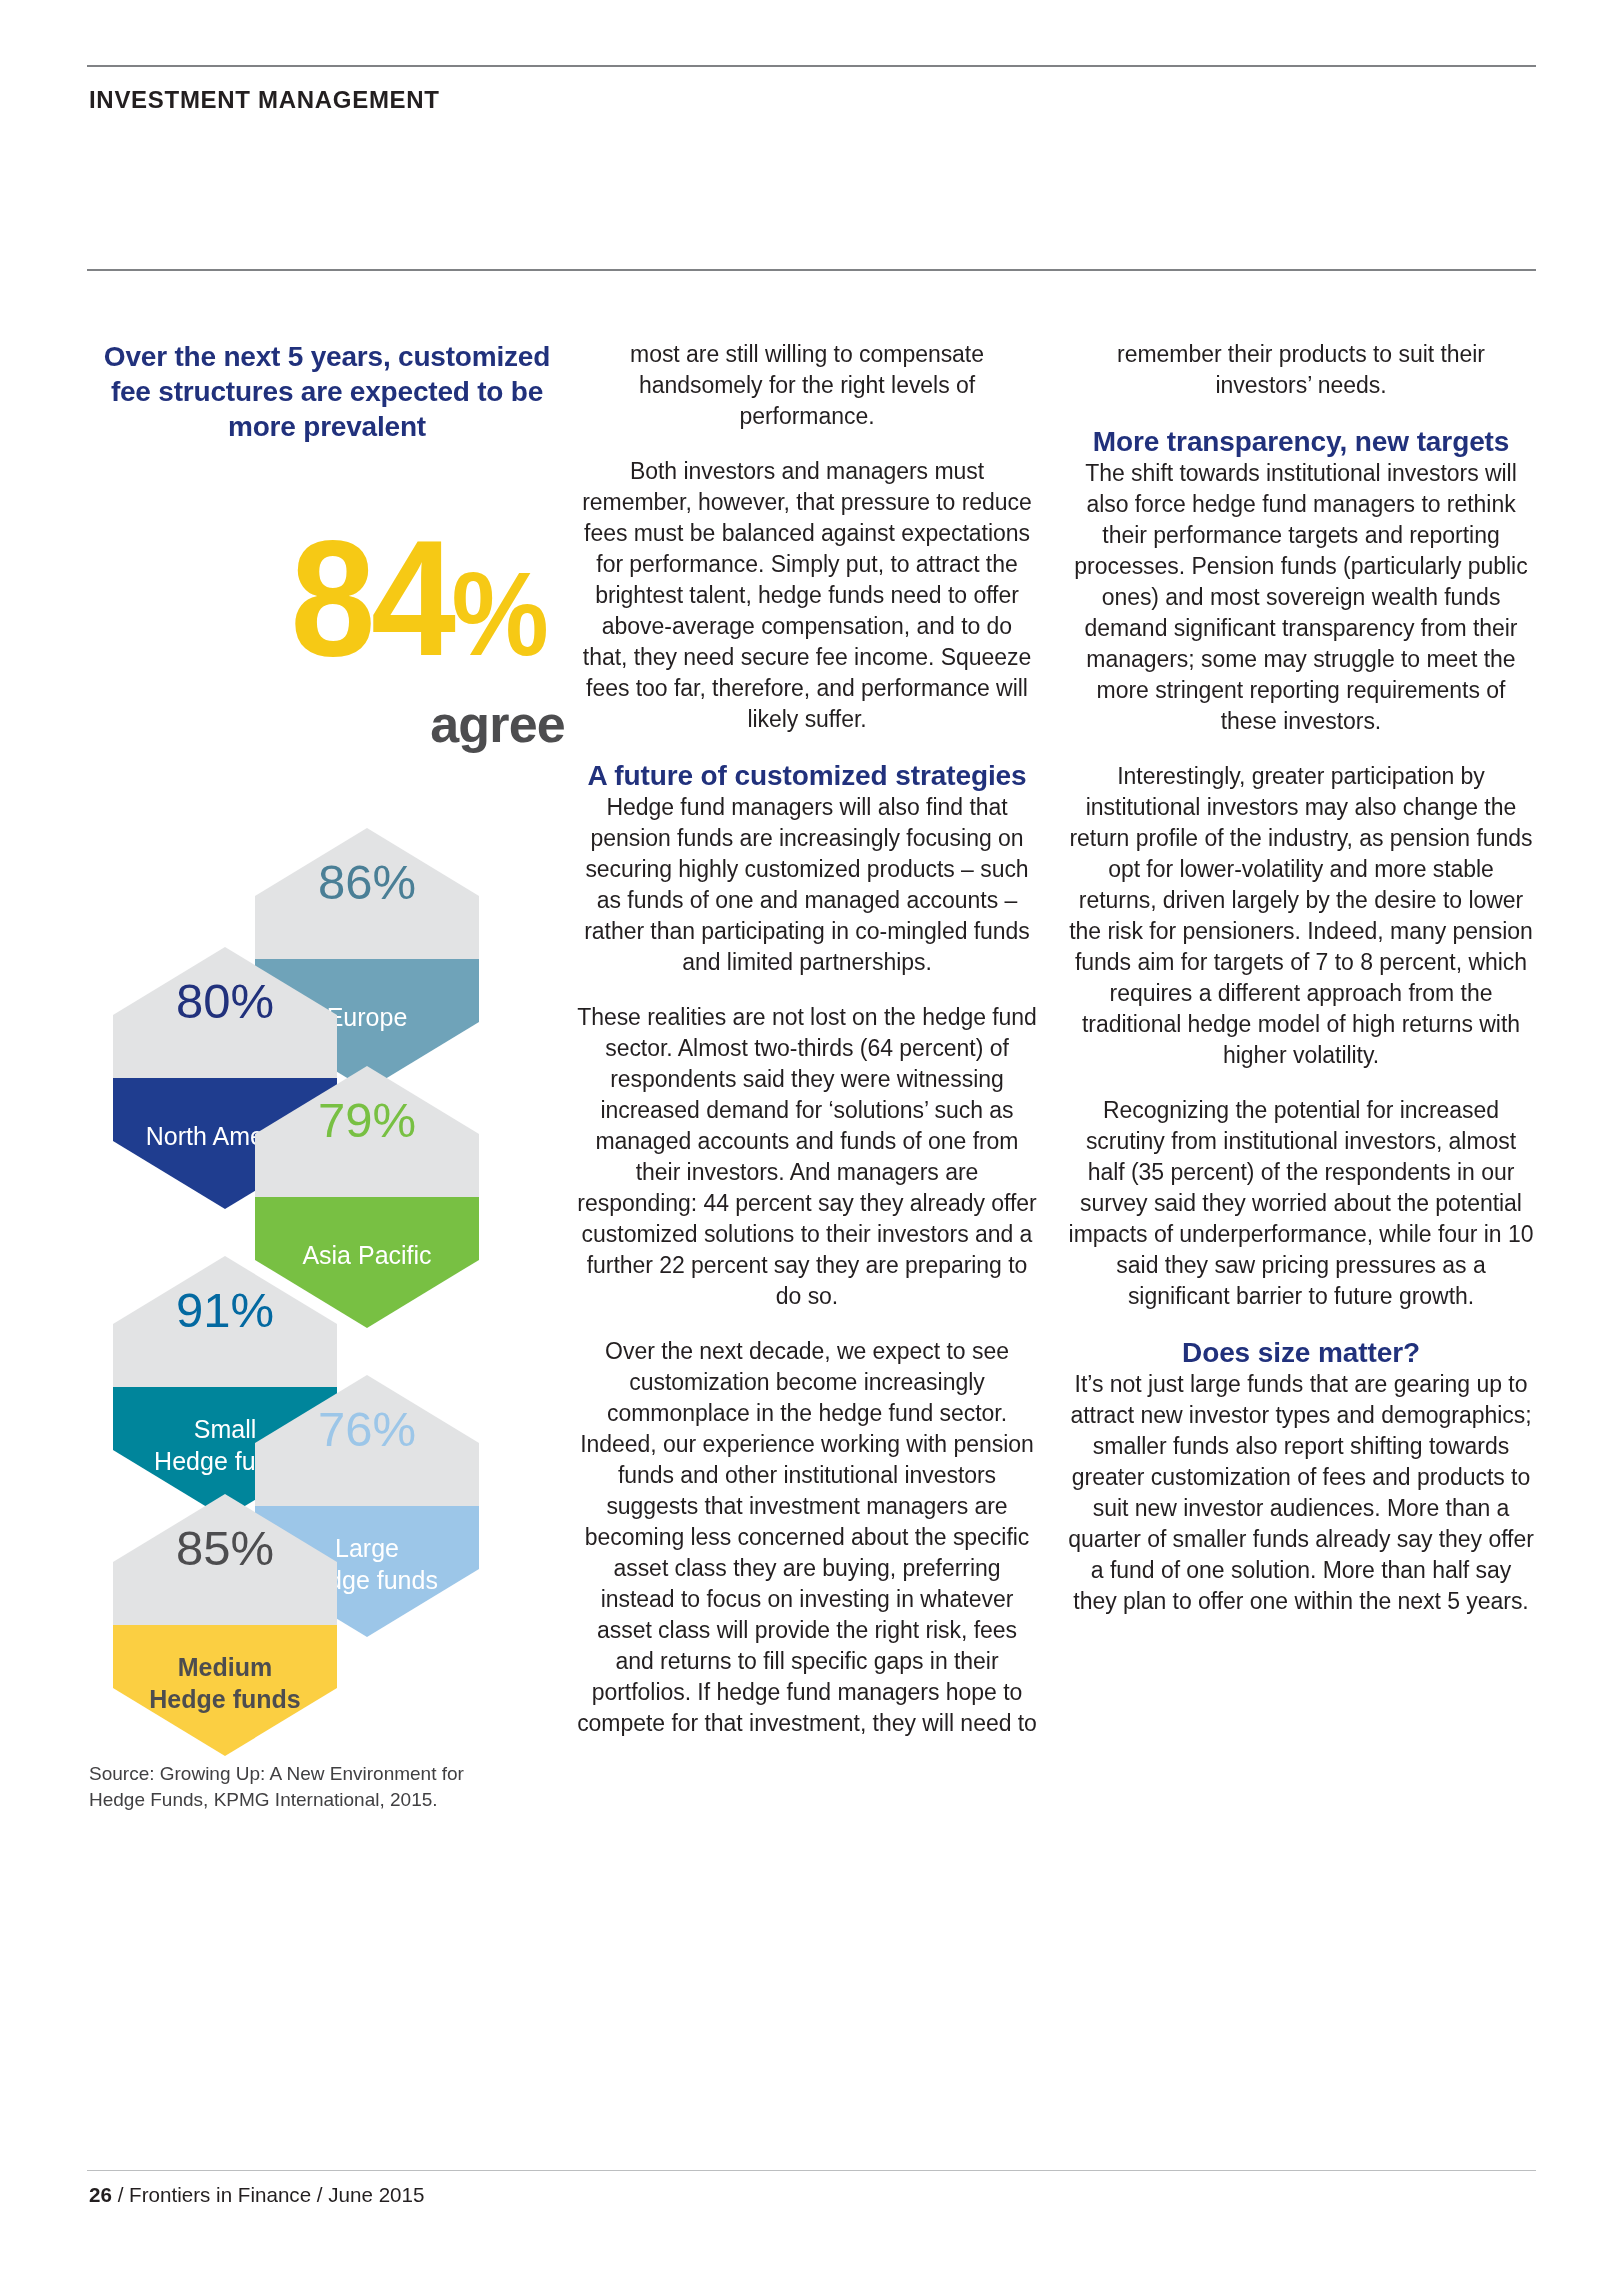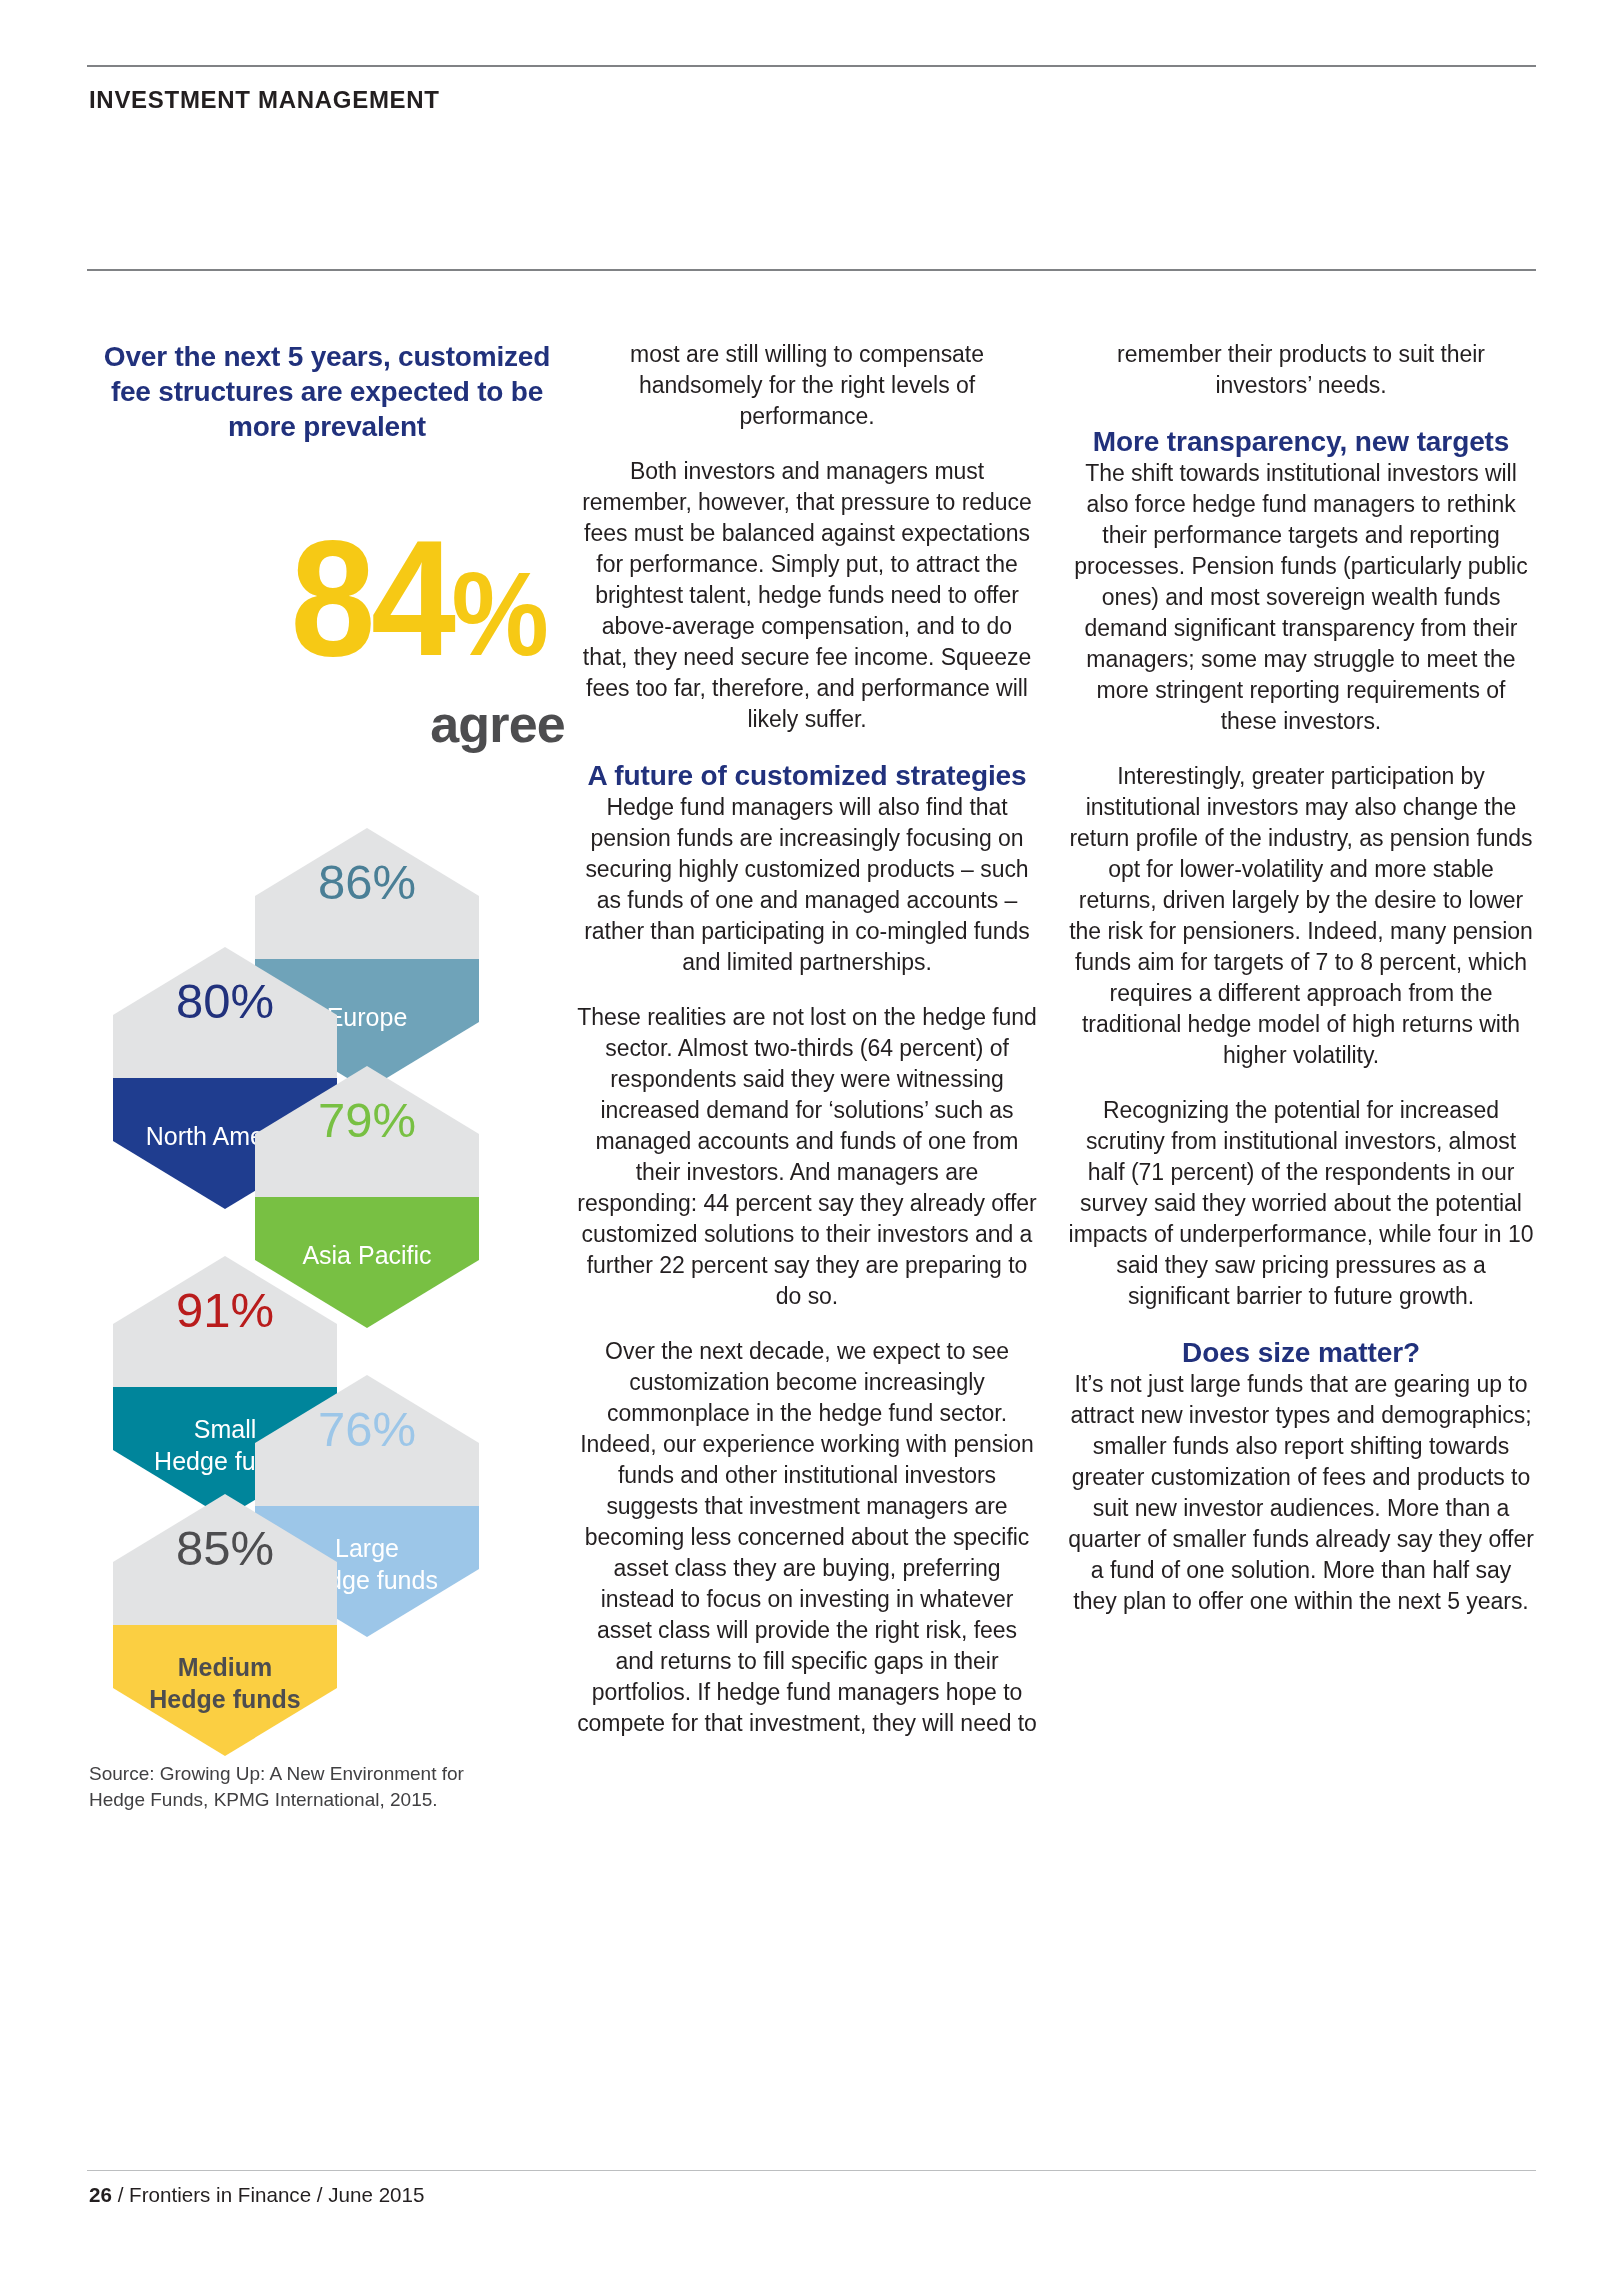--- a/index.html
+++ b/index.html
@@ -152,21 +152,21 @@
         <span class="lbl">Asia Pacific</span>
       </div>
     </div>
 
   </div>
 
   <div class="hexwrap" id="hexgroup-size">
 
     <div class="hex" style="left:24px;top:0px;">
       <div class="top">
-        <span class="pctval" style="color:#b91c1c">91%</span>
+        <span class="pctval" style="color:#0369a1">91%</span>
       </div>
       <div class="bot" style="background:#00859b">
         <span class="lbl"><span>Small</span><br><span>Hedge funds</span></span>
       </div>
     </div>
 
     <div class="hex" style="left:166px;top:119px;">
       <div class="top">
         <span class="pctval" style="color:#9cc6e8">76%</span>
       </div>
@@ -195,21 +195,21 @@
     <p class="body">Hedge fund managers will also find that pension funds are increasingly focusing on securing highly customized products – such as funds of one and managed accounts – rather than participating in co-mingled funds and limited partnerships.</p>
     <p class="body">These realities are not lost on the hedge fund sector. Almost two-thirds (64 percent) of respondents said they were witnessing increased demand for ‘solutions’ such as managed accounts and funds of one from their investors. And managers are responding: 44 percent say they already offer customized solutions to their investors and a further 22 percent say they are preparing to do so.</p>
     <p class="body">Over the next decade, we expect to see customization become increasingly commonplace in the hedge fund sector. Indeed, our experience working with pension funds and other institutional investors suggests that investment managers are becoming less concerned about the specific asset class they are buying, preferring instead to focus on investing in whatever asset class will provide the right risk, fees and returns to fill specific gaps in their portfolios. If hedge fund managers hope to compete for that investment, they will need to</p>
   </div>
 
   <div class="col" id="col-right">
     <p class="body">remember their products to suit their investors’ needs.</p>
     <h3 class="sub">More transparency, new targets</h3>
     <p class="body">The shift towards institutional investors will also force hedge fund managers to rethink their performance targets and reporting processes. Pension funds (particularly public ones) and most sovereign wealth funds demand significant transparency from their managers; some may struggle to meet the more stringent reporting requirements of these investors.</p>
     <p class="body">Interestingly, greater participation by institutional investors may also change the return profile of the industry, as pension funds opt for lower-volatility and more stable returns, driven largely by the desire to lower the risk for pensioners. Indeed, many pension funds aim for targets of 7 to 8 percent, which requires a different approach from the traditional hedge model of high returns with higher volatility.</p>
-    <p class="body">Recognizing the potential for increased scrutiny from institutional investors, almost half (71 percent) of the respondents in our survey said they worried about the potential impacts of underperformance, while four in 10 said they saw pricing pressures as a significant barrier to future growth.</p>
+    <p class="body">Recognizing the potential for increased scrutiny from institutional investors, almost half (35 percent) of the respondents in our survey said they worried about the potential impacts of underperformance, while four in 10 said they saw pricing pressures as a significant barrier to future growth.</p>
     <h3 class="sub">Does size matter?</h3>
     <p class="body">It’s not just large funds that are gearing up to attract new investor types and demographics; smaller funds also report shifting towards greater customization of fees and products to suit new investor audiences. More than a quarter of smaller funds already say they offer a fund of one solution. More than half say they plan to offer one within the next 5 years.</p>
   </div>
 
   <div class="rule" id="rule-footer"></div>
   <div id="footer-line">
     <b>26</b>
     <span>/ Frontiers in Finance / June 2015</span>
   </div>
 

